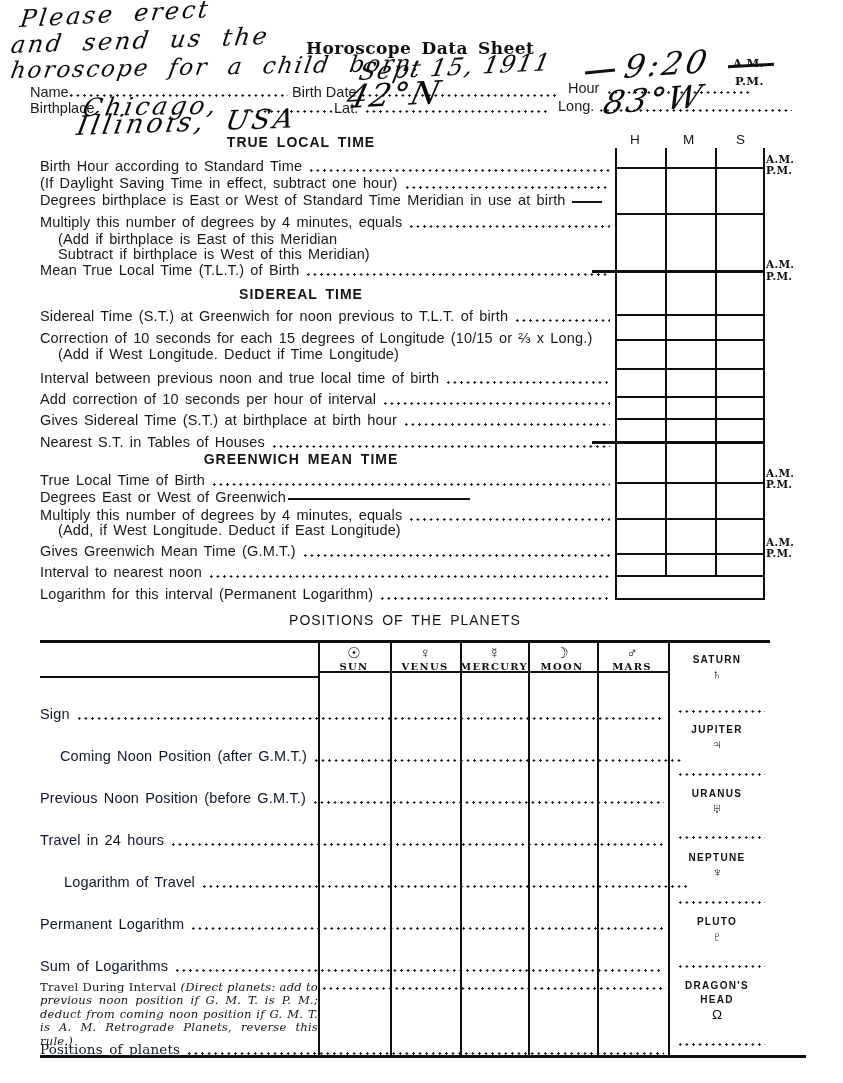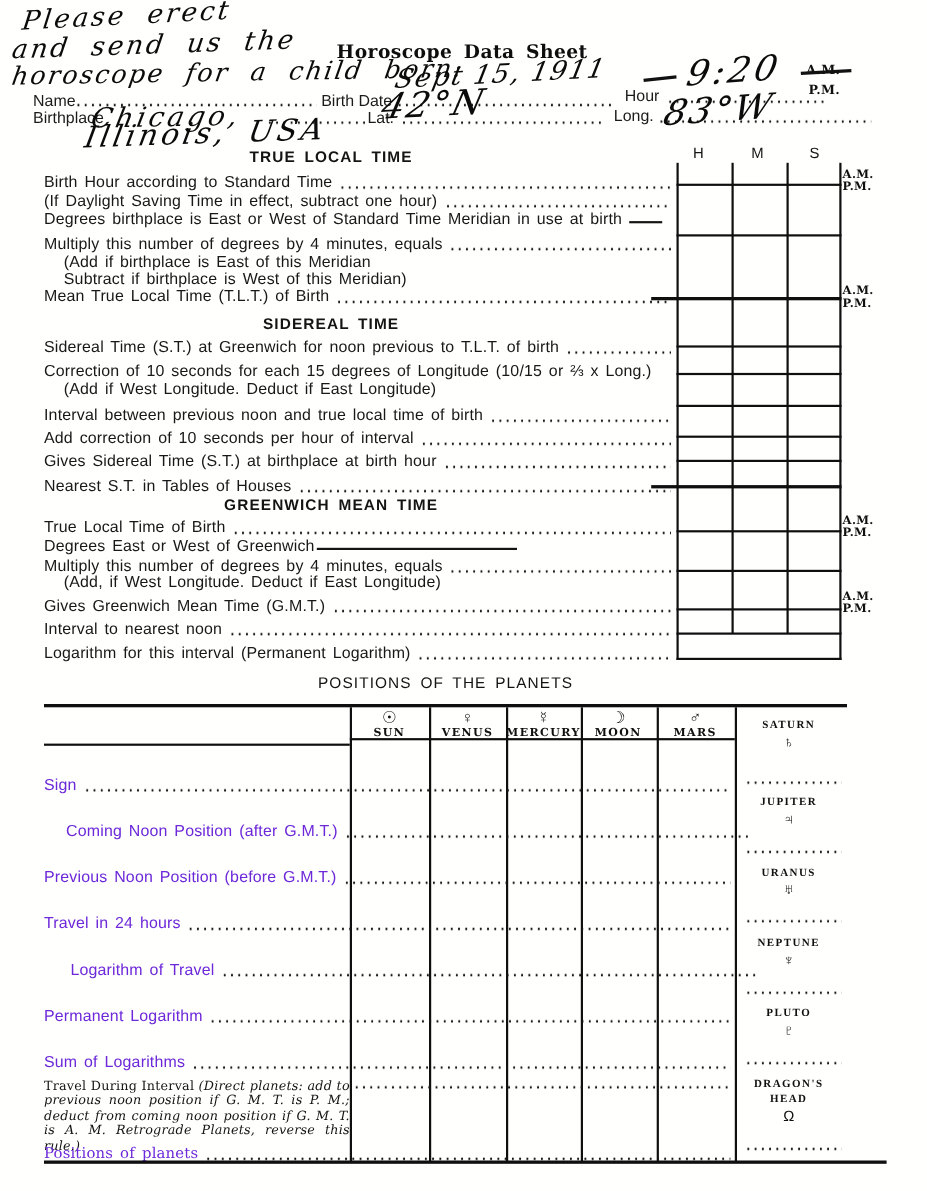--- a/index.html
+++ b/index.html
@@ -21,26 +21,26 @@
         font-size:10.5px;line-height:11px;letter-spacing:0.3px;color:#101010;}
   .vline,.hline{position:absolute;background:#0f0f0f;}
   .hw{position:absolute;font-family:"DejaVu Serif",serif;font-style:italic;color:#0b0b0b;
       white-space:nowrap;transform-origin:left top;}
   .hmslabel{position:absolute;font-size:13.5px;color:#141414;}
   .colhead{position:absolute;width:72px;top:645px;text-align:center;color:#101010;}
   .colhead .sym{font-size:15px;line-height:15px;}
   .colhead .nm{font-family:"DejaVu Serif",serif;font-weight:bold;font-size:10px;
                letter-spacing:1.3px;line-height:14px;}
   .sideblock{position:absolute;left:668px;width:98px;text-align:center;color:#101010;}
-  .sideblock .nm{font-family:Liberation Serif, serif;font-weight:bold;font-size:10px;
+  .sideblock .nm{font-family:Liberation Sans, sans-serif;font-weight:bold;font-size:10px;
                  letter-spacing:1.3px;line-height:14px;}
   .sideblock .sym{font-size:13.5px;line-height:15px;}
   .sidedots{position:absolute;left:677px;width:88px;}
   .prow{position:absolute;display:flex;align-items:flex-end;font-size:14.5px;line-height:16px;
-        letter-spacing:0.15px;word-spacing:2px;color:#6d28d9;left:40px;width:626px;}
+        letter-spacing:0.15px;word-spacing:2px;color:#0f172a;left:40px;width:626px;}
   .serif{font-family:"DejaVu Serif",serif;}
   .note{position:absolute;left:40px;top:981px;width:278px;font-family:"DejaVu Serif",serif;
         font-size:11.6px;line-height:13.4px;text-align:justify;color:#141414;letter-spacing:0.2px;}
   .note i{font-style:italic;}
   .title{position:absolute;left:306px;top:38px;font-family:"DejaVu Serif",serif;font-weight:bold;
          font-size:17px;letter-spacing:0.4px;word-spacing:4px;color:#0e0e0e;}
   .strike{position:absolute;background:#111;}
 </style>
 </head>
 <body>
@@ -107,21 +107,21 @@
 
   <div class="heading" style="top:286px;">SIDEREAL TIME</div>
   <div class="row" style="left:40px;top:308px;width:572px;">
       <span class="lbl">Sidereal Time (S.T.) at Greenwich for noon previous to T.L.T. of birth</span>
       <span class="dots dotline"></span>
     </div>
   <div class="row" style="left:40px;top:330px;">
       <span class="lbl">Correction of 10 seconds for each 15 degrees of Longitude (10/15 or ⅔ x Long.)</span>
     </div>
   <div class="row" style="left:58px;top:346px;">
-      <span class="lbl">(Add if West Longitude. Deduct if East Longitude)</span>
+      <span class="lbl">(Add if West Longitude. Deduct if Time Longitude)</span>
     </div>
   <div class="row" style="left:40px;top:370px;width:572px;">
       <span class="lbl">Interval between previous noon and true local time of birth</span>
       <span class="dots dotline"></span>
     </div>
   <div class="row" style="left:40px;top:391px;width:572px;">
       <span class="lbl">Add correction of 10 seconds per hour of interval</span>
       <span class="dots dotline"></span>
     </div>
   <div class="row" style="left:40px;top:412px;width:572px;">

